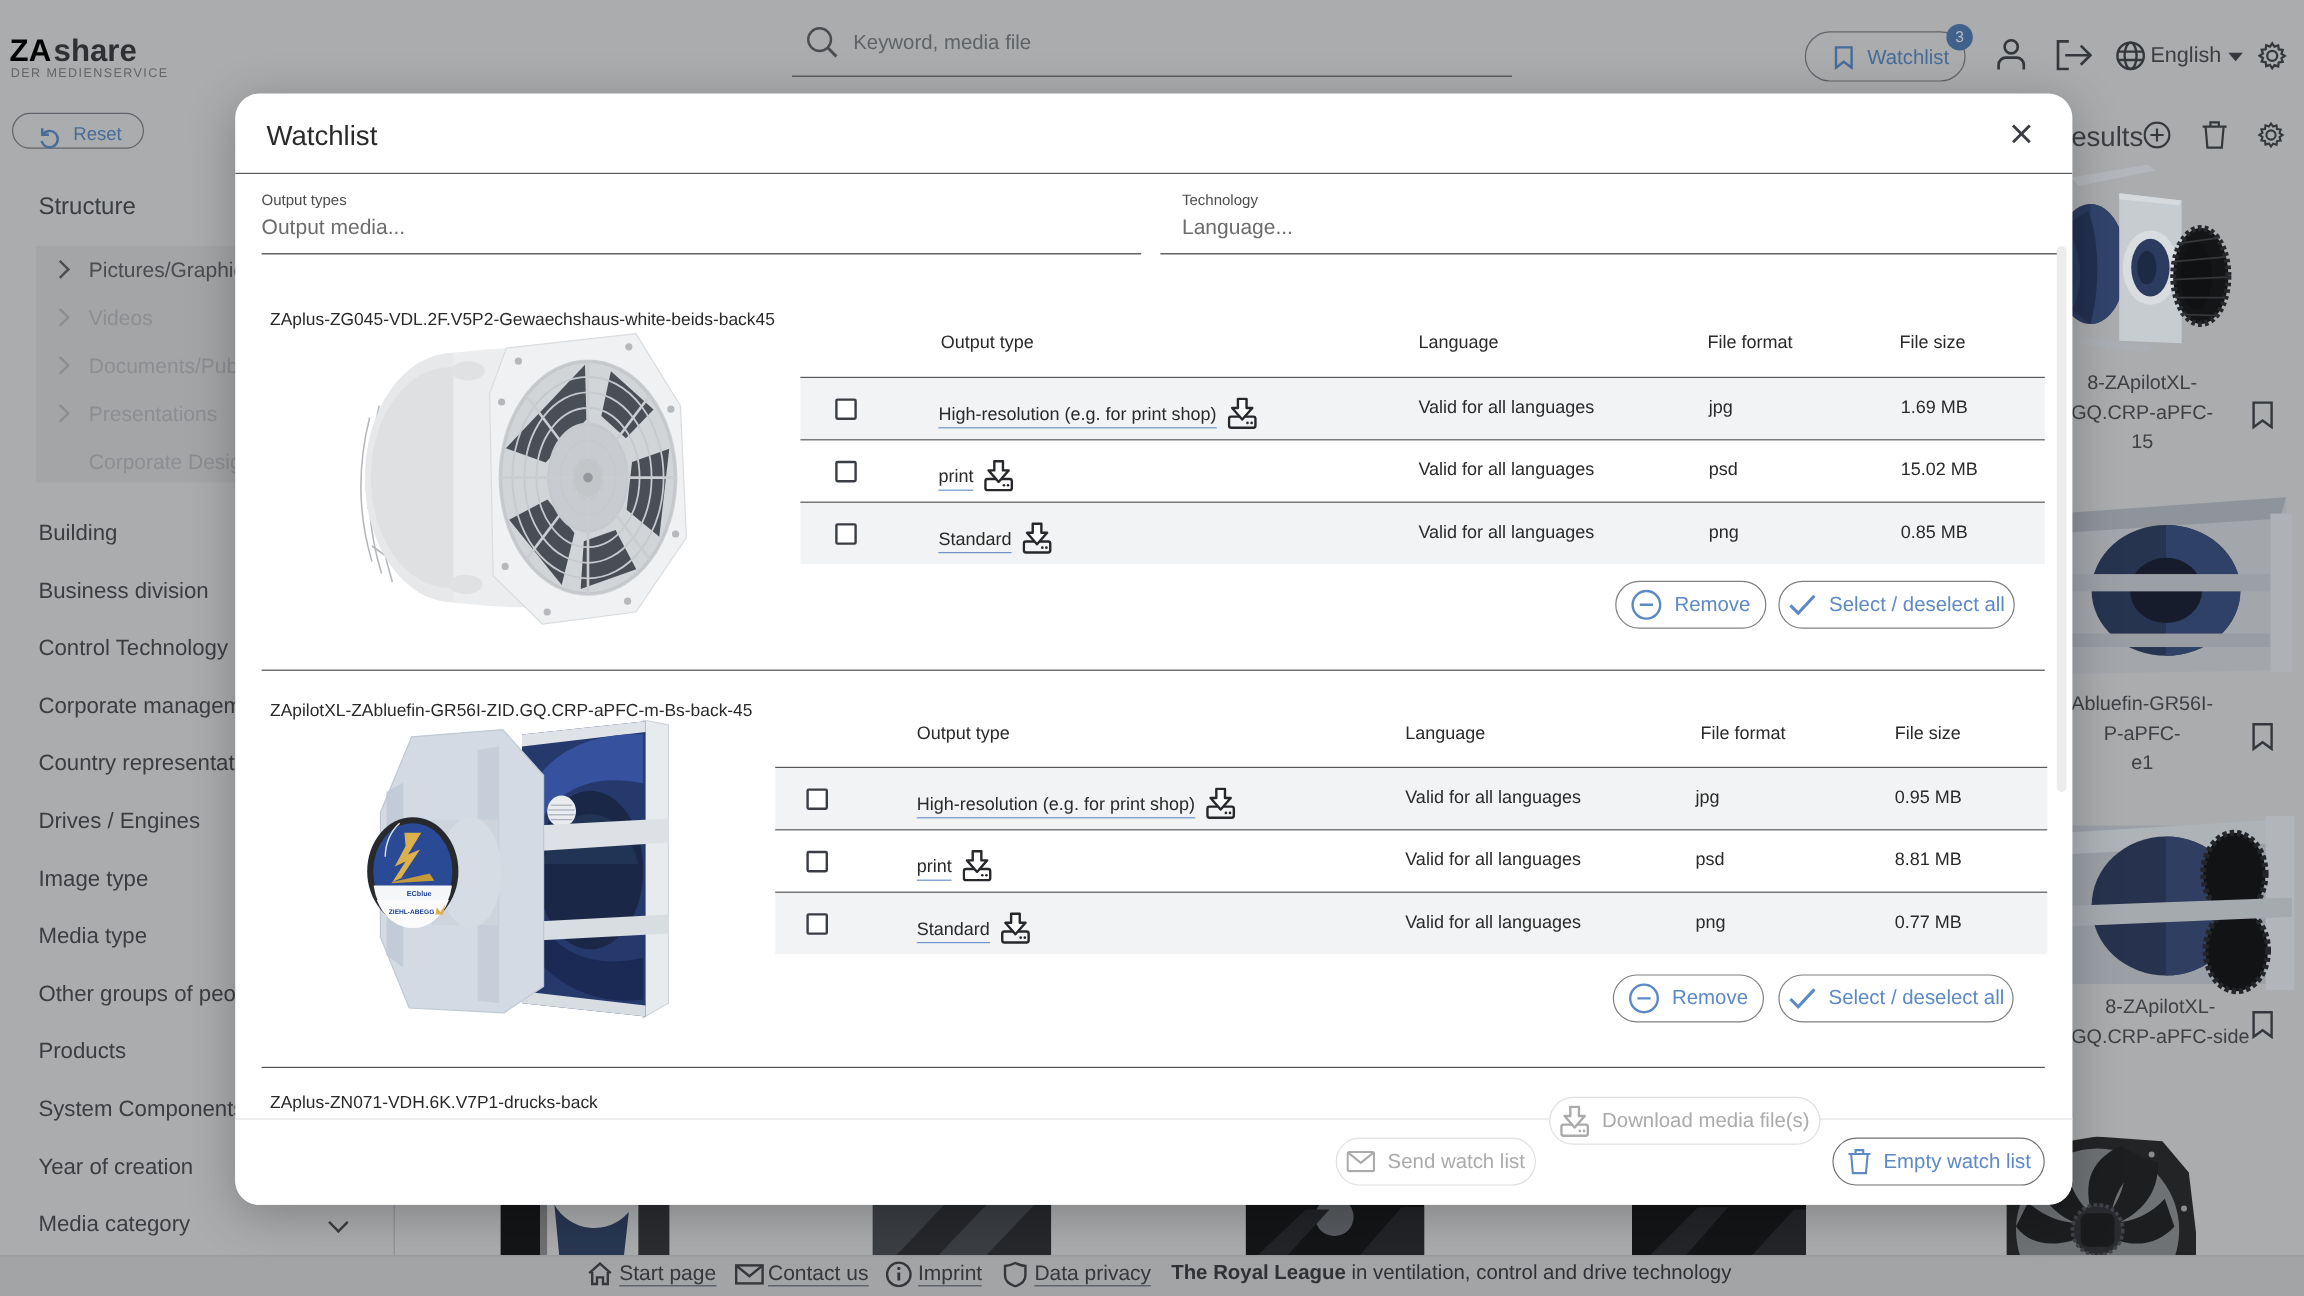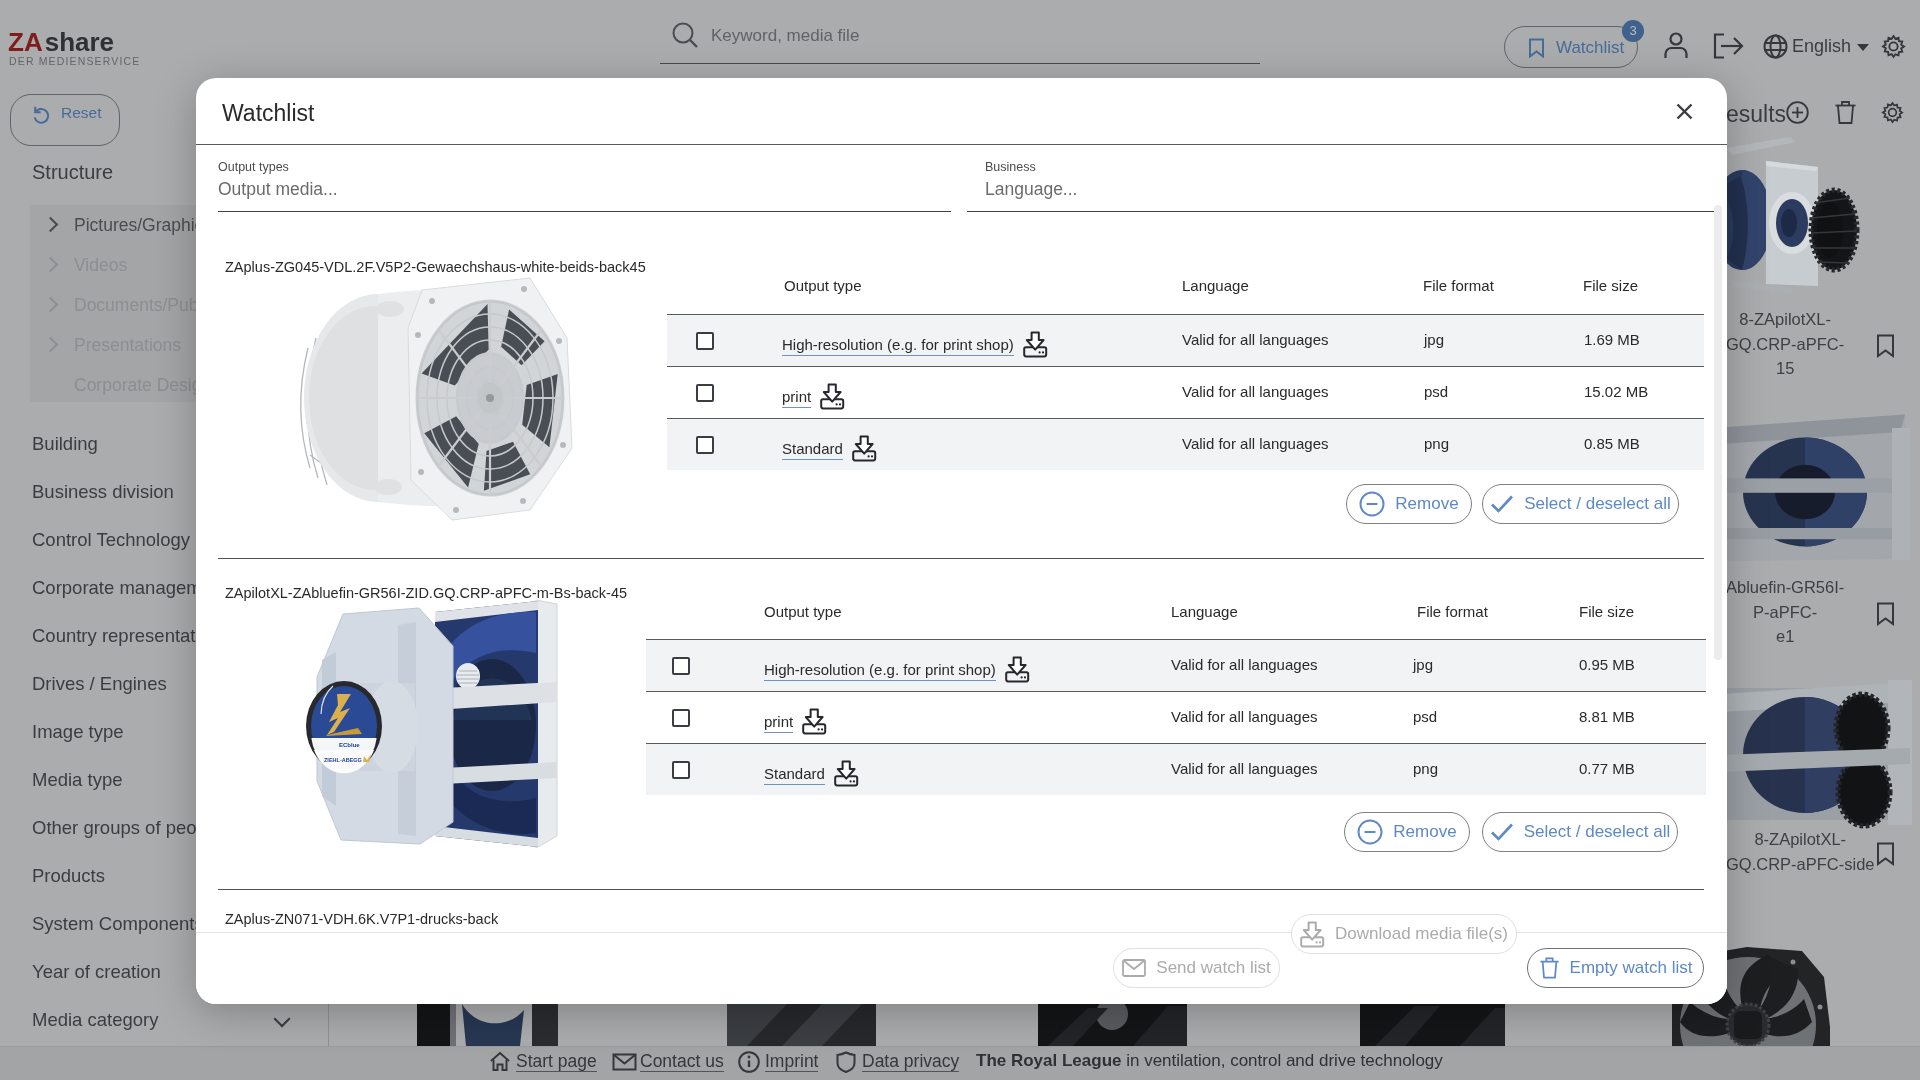--- a/index.html
+++ b/index.html
@@ -3,34 +3,34 @@
 <meta charset="utf-8">
 <style>
   * { margin:0; padding:0; box-sizing:border-box; }
   html,body { width:1920px; height:1080px; overflow:hidden; background:#aaacae;
     font-family:"Liberation Sans", sans-serif; }
   .abs { position:absolute; }
   #page { position:relative; width:1920px; height:1080px; background:#aaacae; }
 
   
   .hdr-logo-main { left:8px; top:27px; font-size:26px; font-weight:bold; letter-spacing:0; }
-  .hdr-logo-main .za { color:#7f1d1d; }
+  .hdr-logo-main .za { color:#000000; }
   .hdr-logo-main .share { color:#2e3033; margin-left:2px; }
   .hdr-logo-sub { left:9px; top:55px; font-size:10.5px; color:#636568; letter-spacing:1.15px; }
 
   .search-under { left:660px; top:63px; width:600px; height:0; border-top:1.5px solid #47494c; }
   .search-ph { left:711px; top:26px; font-size:17px; color:#606366; }
 
   .pill { position:absolute; border:1px solid #606468; border-radius:21px; }
   .wl-btn { left:1504px; top:26px; width:134px; height:42px; }
   .wl-btn .txt { position:absolute; left:51px; top:11px; font-size:17px; color:#476c99; }
   .badge { left:1622px; top:20px; width:22px; height:22px; border-radius:50%; background:#3f618c;
     color:#b9bbbd; font-size:13px; text-align:center; line-height:22px; }
 
-  .reset-btn { left:10px; top:94px; width:110px; height:52px; }
+  .reset-btn { left:10px; top:94px; width:110px; height:30px; }
   .reset-btn .txt { position:absolute; left:50px; top:9px; font-size:15.5px; color:#476c99; }
 
   .side-h { left:32px; top:161px; font-size:20px; color:#3b3d40; }
   .tree-bg { left:30px; top:205px; width:300px; height:197px; background:#a3a5a7; }
   .tree-item { position:absolute; left:74px; font-size:17.5px; color:#8c8e91; }
   .tree-item.first { color:#4a4c4f; }
   .chev { position:absolute; left:45px; width:11px; height:11px; border-right:2px solid #8c8e91;
     border-top:2px solid #8c8e91; transform:rotate(45deg); }
   .chev.first { border-color:#4a4c4f; }
   .cat { position:absolute; left:32px; font-size:18.5px; color:#3b3d40; }
@@ -317,21 +317,21 @@
       <div class="abs m-title">Watchlist</div>
       <svg class="abs" style="left:1480px;top:25px" width="17" height="17" viewBox="0 0 17 17">
         <line x1="1.5" y1="1.5" x2="15.5" y2="15.5" stroke="#3a3e44" stroke-width="2.4"></line>
         <line x1="15.5" y1="1.5" x2="1.5" y2="15.5" stroke="#3a3e44" stroke-width="2.4"></line>
       </svg>
       <div class="abs m-titleline"></div>
 
       <div class="f-label" style="left:22px;top:82px">Output types</div>
       <div class="f-ph" style="left:22px;top:101px">Output media...</div>
       <div class="f-under" style="left:22px;top:133px;width:733px"></div>
-      <div class="f-label" style="left:789px;top:82px">Business</div>
+      <div class="f-label" style="left:789px;top:82px">Technology</div>
       <div class="f-ph" style="left:789px;top:101px">Language...</div>
       <div class="f-under" style="left:771px;top:133px;width:751px"></div>
 
       <div class="item-title" style="left:29px;top:181px">ZAplus-ZG045-VDL.2F.V5P2-Gewaechshaus-white-beids-back45</div>
       <svg class="abs" style="left:84px;top:195px" width="300" height="250" viewBox="0 0 300 250">
         <g stroke="#b4b7bb" stroke-width="1.3" fill="none">
           <path d="M28 75 C 18 115, 18 155, 30 195"></path>
           <path d="M36 65 C 24 115, 24 160, 38 205"></path>
           <path d="M45 58 C 32 115, 32 165, 47 212"></path>
           <path d="M30 120 L58 98"></path>

